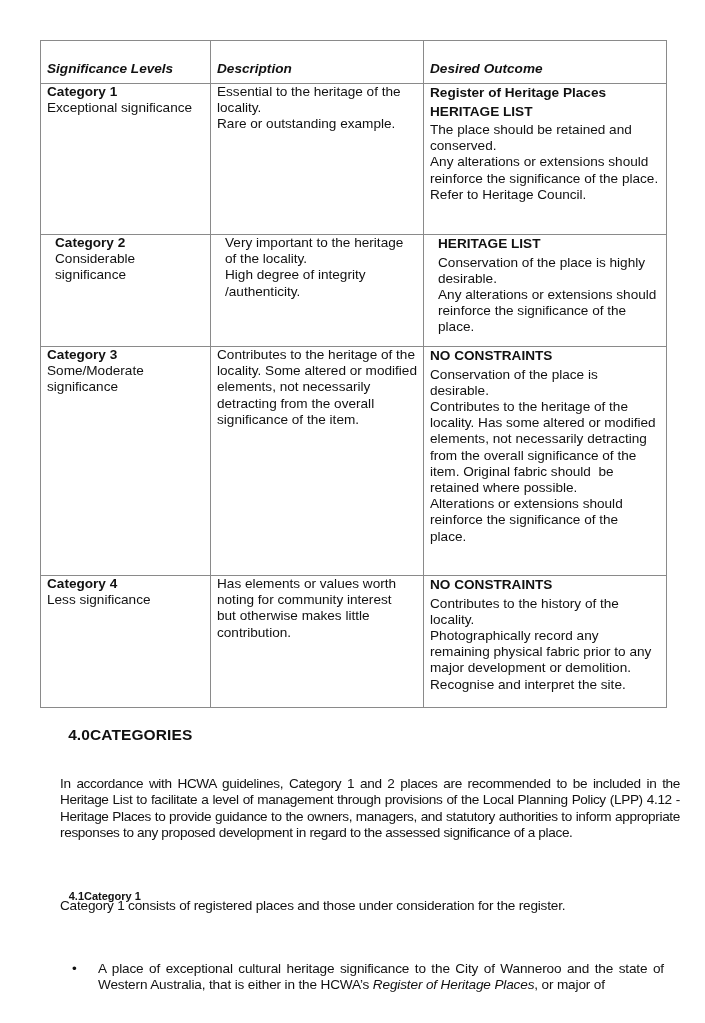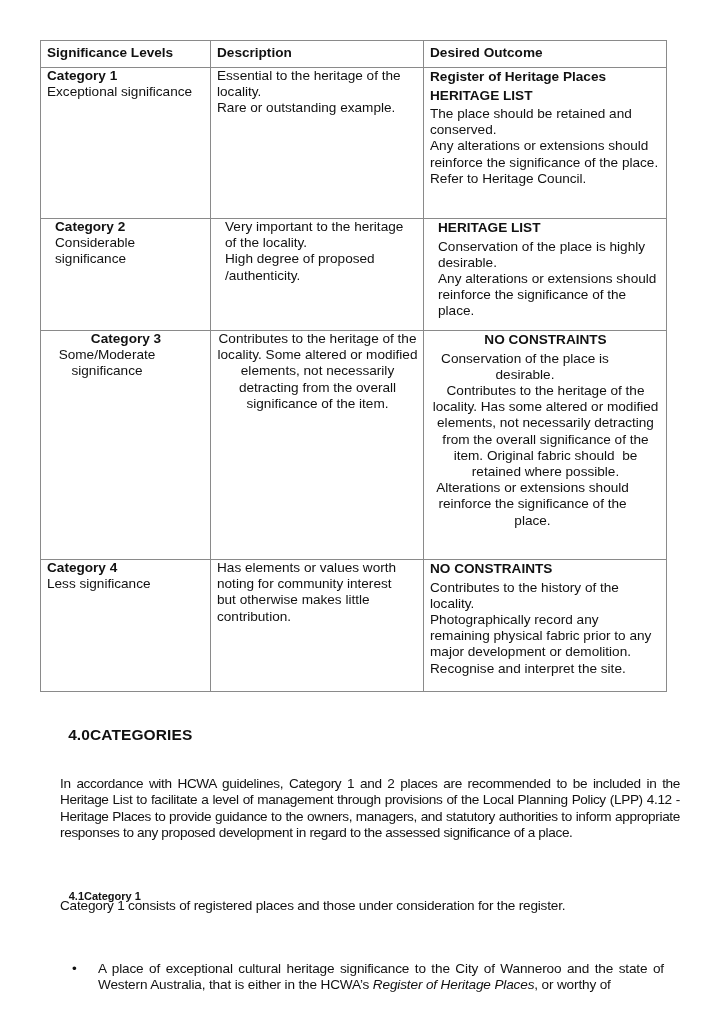--- a/index.html
+++ b/index.html
@@ -36,36 +36,37 @@
       vertical-align: top;
       text-align: left;
       padding: 0 5px 0 6px;
       line-height: 16.2px;
       font-size: 13.6px;
       font-weight: normal;
     }
     table.sig-table th {
       font-weight: bold;
       height: 22px;
-      padding-top: 4px;
+      padding-top: 20px;
       padding-bottom: 0;
+      font-style: italic;
     }
     col.c1 { width: 170px; }
     col.c2 { width: 213px; }
     col.c3 { width: 243px; }
     .b { font-weight: bold; }
     .outcome-head {
       font-weight: bold;
       line-height: 18.5px;
     }
     .outcome-head + .outcome-head { margin-top: 0; }
     .outcome-head-last { margin-bottom: 1px; }
     tr.r1 td { height: 150px; }
     tr.r2 td { height: 111px; padding-left: 14px; }
-    tr.r3 td { height: 228px; text-align: center; }
+    tr.r3 td { height: 228px; }
     tr.r4 td { height: 131px; margin-left: 46px; }
 
     .section-heading {
       position: absolute;
       left: 44px;
       top: 726px;
       font-weight: bold;
       font-size: 15.5px;
       letter-spacing: 0.1px;
     }
@@ -154,21 +155,21 @@
         </td>
       </tr>
 
       <tr class="r2">
         <td>
           <div class="b">Category 2</div>
           <div style="width:120px">Considerable significance</div>
         </td>
         <td>
           <div>Very important to the heritage of the locality.</div>
-          <div style="width:160px">High degree of proposed /authenticity.</div>
+          <div style="width:160px">High degree of integrity /authenticity.</div>
         </td>
         <td>
           <div class="outcome-head outcome-head-last">HERITAGE LIST</div>
           <div>Conservation of the place is highly desirable.</div>
           <div style="width:222px">Any alterations or extensions should reinforce the significance of the place.</div>
         </td>
       </tr>
 
       <tr class="r3">
         <td>
@@ -211,17 +212,17 @@
   <p class="para p1">In accordance with HCWA guidelines, Category 1 and 2 places are recommended to be included in the Heritage List to facilitate a level of management through provisions of the Local Planning Policy (LPP) 4.12 - Heritage Places to provide guidance to the owners, managers, and statutory authorities to inform appropriate responses to any proposed development in regard to the assessed significance of a place.</p>
 
   <div class="subheading">
     <span class="num">4.1</span><span>Category 1</span>
   </div>
 
   <p class="para p3">Category 1 consists of registered places and those under consideration for the register.</p>
 
   <ul class="bullet-list">
     <li>
-      <span class="bullet-dot">•</span><span>A place of exceptional cultural heritage significance to the City of Wanneroo and the state of Western Australia, that is either in the HCWA’s </span><em>Register of Heritage Places</em><span>, or worthy of</span>
+      <span class="bullet-dot">•</span><span>A place of exceptional cultural heritage significance to the City of Wanneroo and the state of Western Australia, that is either in the HCWA’s </span><em>Register of Heritage Places</em><span>, or major of</span>
     </li>
   </ul>
 
 </div>
 
 </body></html>

